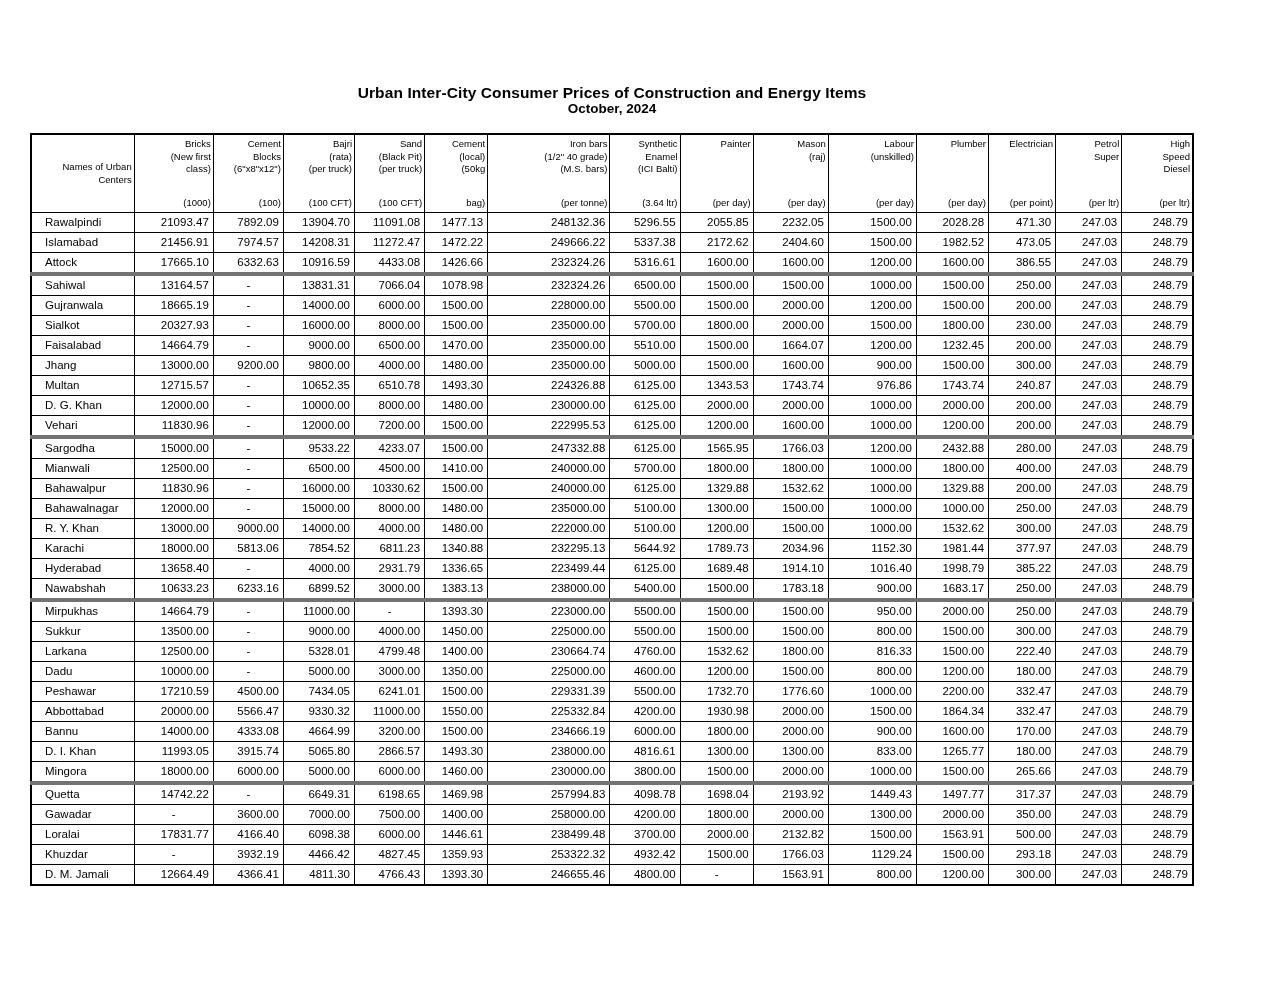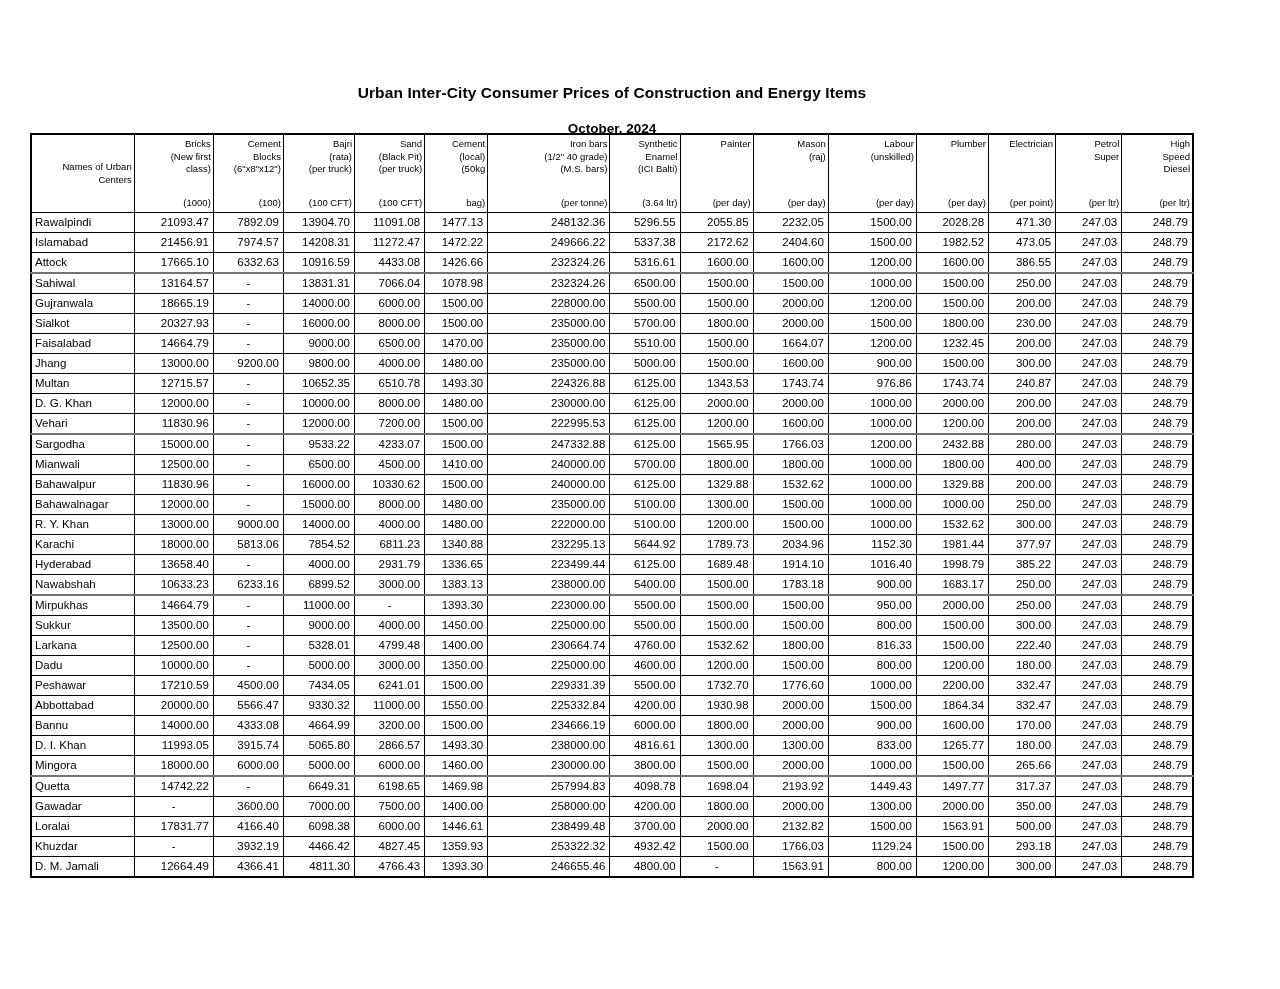--- a/index.html
+++ b/index.html
@@ -1,37 +1,37 @@
 <!DOCTYPE html>
 <html><head>
 <meta charset="utf-8">
 <style>
   html,body{margin:0;padding:0;background:#ffffff;}
   body{width:1280px;height:989px;font-family:"Liberation Sans",sans-serif;color:#000;}
   .page{position:relative;width:1280px;height:988px;background:#fff;overflow:hidden;}
   .title{position:absolute;left:30px;top:84px;width:1164px;text-align:center;
          font-weight:bold;font-size:15.5px;letter-spacing:.1px;}
-  .subtitle{position:absolute;left:30px;top:121px;width:1164px;text-align:center;
+  .subtitle{position:absolute;left:30px;top:101px;width:1164px;text-align:center;
             font-weight:bold;font-size:13.5px;}
   table.prices{position:absolute;left:30px;top:133px;width:1164px;
                border-collapse:collapse;table-layout:fixed;
                border:2px solid #000;}
   th,td{border:1px solid #000;overflow:hidden;}
   thead th{height:71px;padding:3px 2px;font-weight:normal;font-size:9.5px;
            line-height:12.5px;vertical-align:middle;}
   .hc{display:flex;flex-direction:column;justify-content:space-between;height:100%;
       text-align:right;}
   .hc.center{justify-content:center;}
   .htop{white-space:pre-line;}
   .hunit{white-space:nowrap;}
   tbody td{font-size:11.5px;line-height:15px;padding:2px 4px;white-space:nowrap;}
-  td.city{text-align:left;padding-left:3px;}
+  td.city{text-align:left;padding-left:13px;}
   td.num{text-align:right;}
   td.dash{text-align:center;}
-  tr.band td{border-top:2px solid #737373;}
+  tr.band td{border-top:4px solid #737373;}
 </style>
 </head>
 <body>
 
 <div class="page">
   <div class="title">Urban Inter-City Consumer Prices of Construction and Energy Items</div>
   <div class="subtitle">October, 2024</div>
   <table class="prices">
     <colgroup>
         <col style="width: 103px;">

